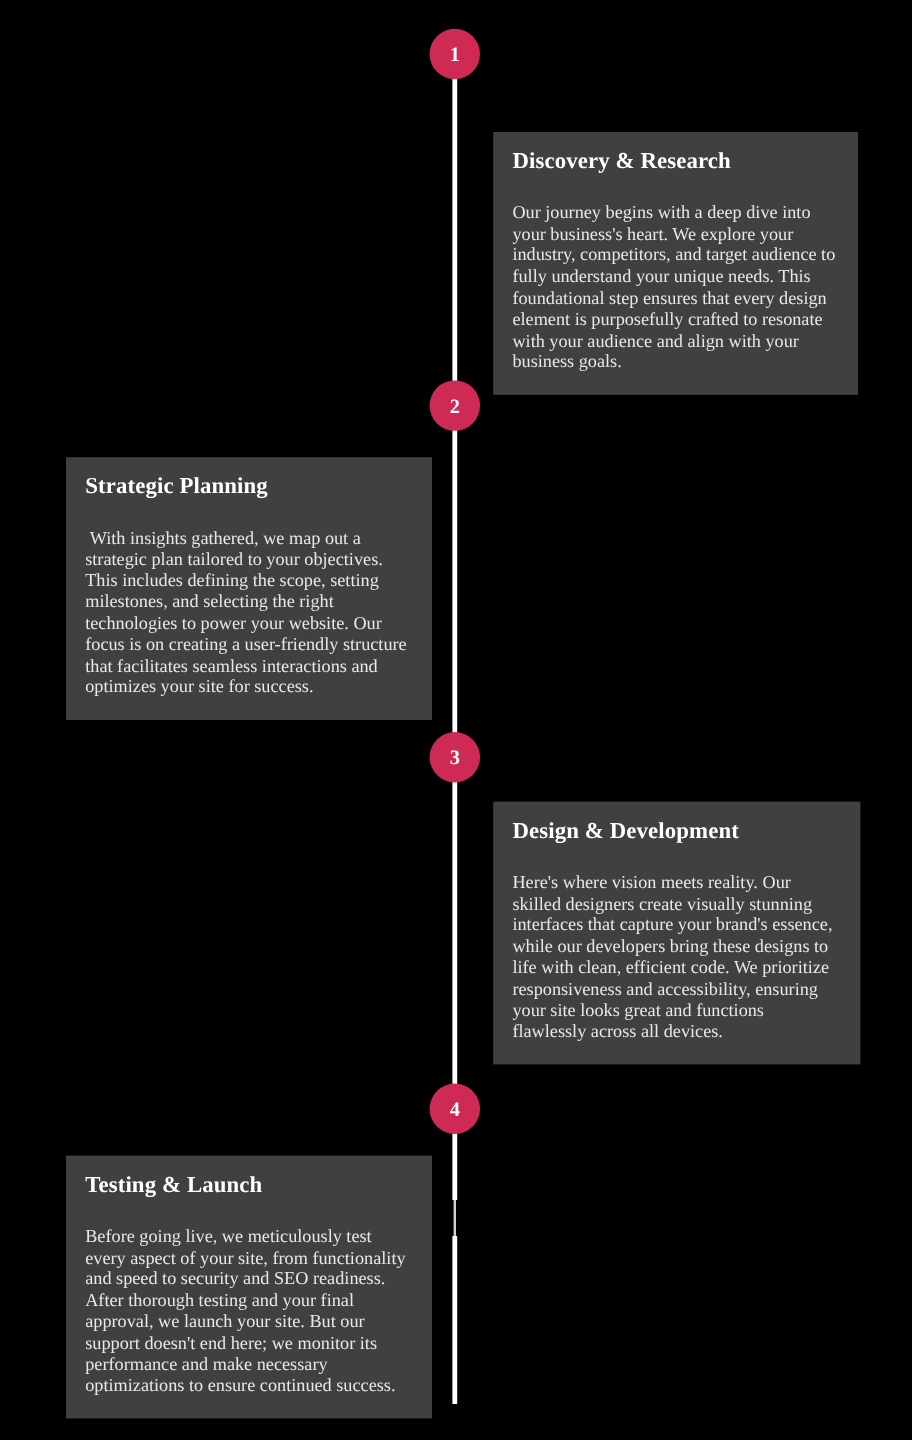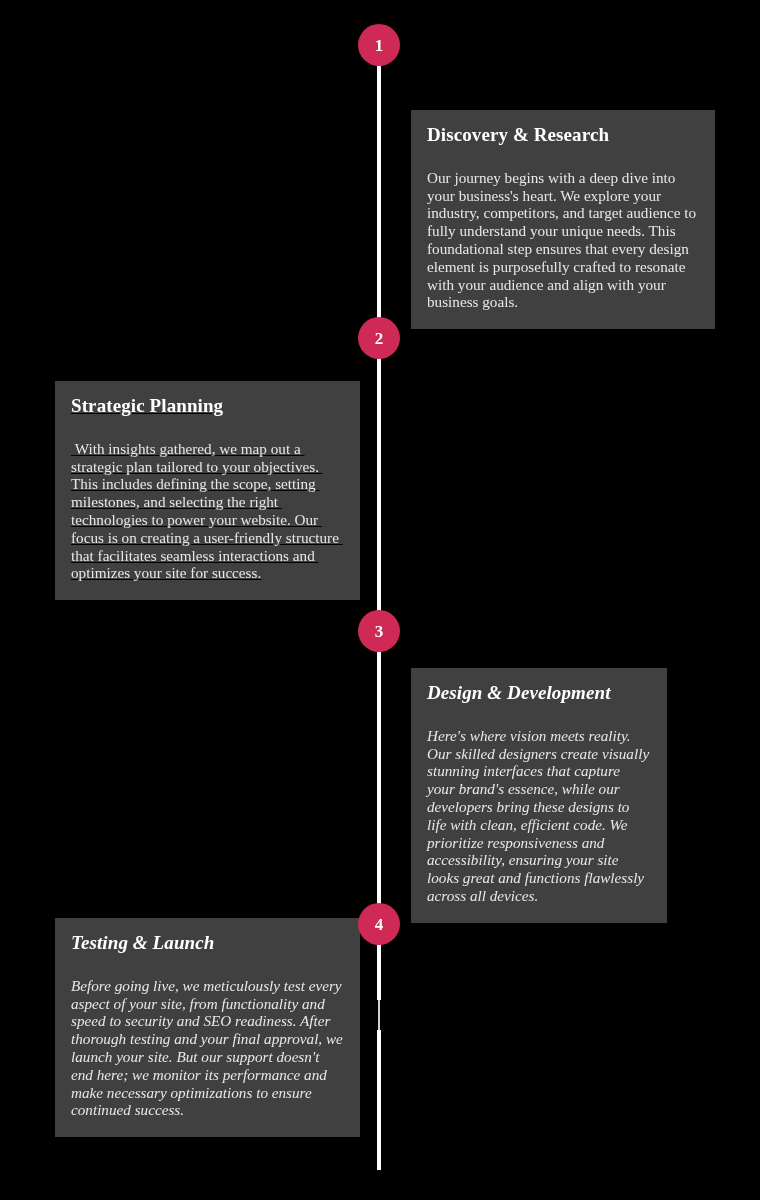--- a/index.html
+++ b/index.html
@@ -67,23 +67,23 @@
     position: absolute;
     background: #404040;
     padding: 14px 16px 18px 16px;
     z-index: 2;
   }
 
   .card-right { left: 411px; width: 304px; }
   .card-left  { left: 55px;  width: 305px; }
 
   .card-1 { top: 110px; }
-  .card-2 { top: 381px; text-decoration: underline; }
-  .card-3 { top: 668px; width: 256px; font-style: italic; }
-  .card-4 { top: 918px; font-style: italic; }
+  .card-2 { top: 381px; }
+  .card-3 { top: 668px; width: 306px; }
+  .card-4 { top: 963px; }
 
   .card-title {
     color: #ffffff;
     font-size: 19px;
     font-weight: 700;
     line-height: 1.2;
     letter-spacing: 0.1px;
     font-family: "Liberation Serif", "DejaVu Serif", serif;
     margin-bottom: 22px;
   }

